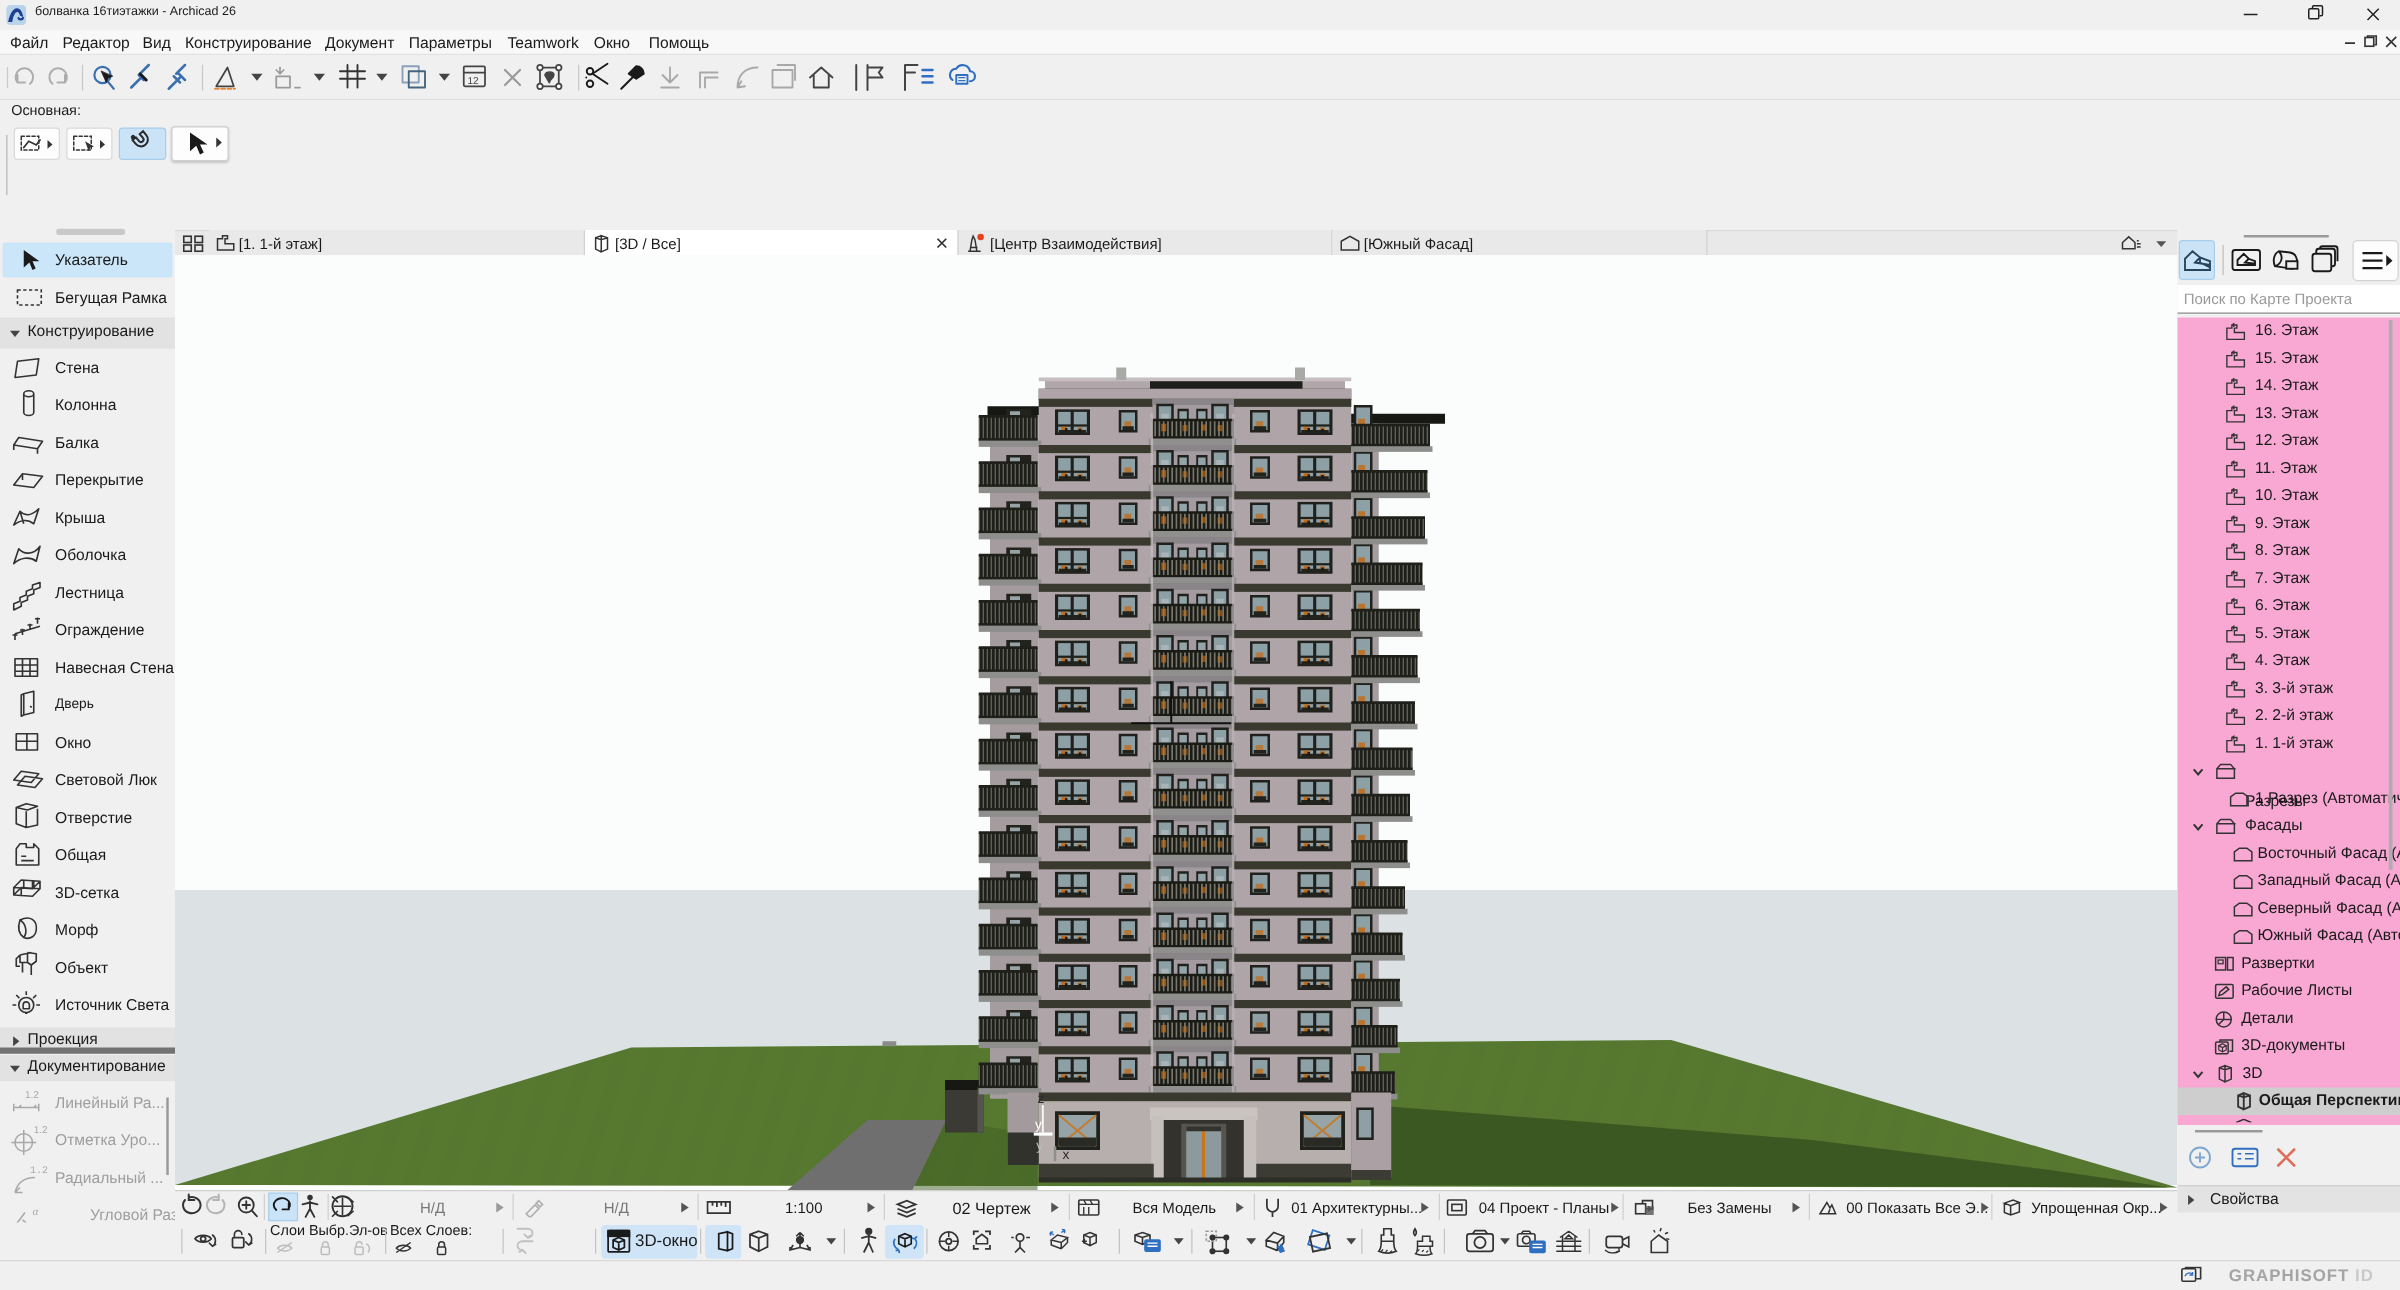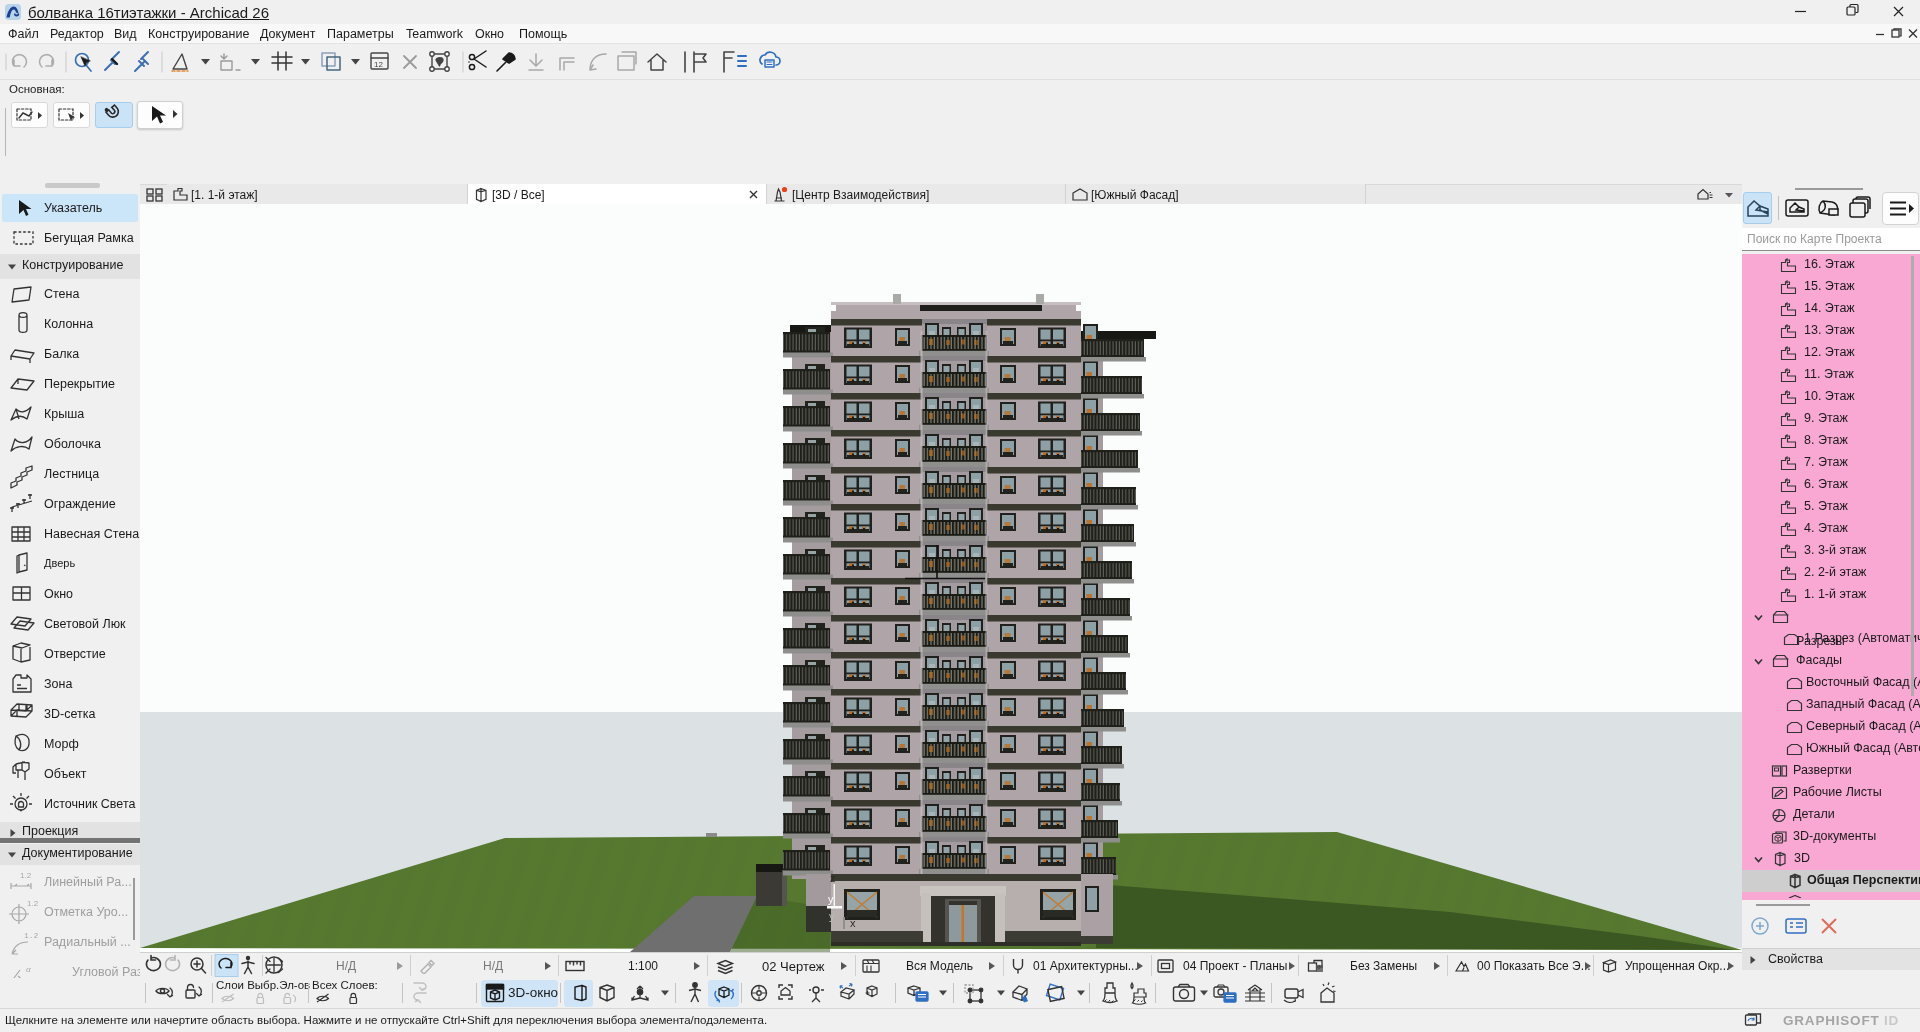--- a/index.html
+++ b/index.html
@@ -10,21 +10,21 @@
 </style>
 </head>
 <body>
 
 <div class="abs" id="titlebar" style="left:0;top:0;width:1920px;height:24px;background:#f0f0f0;">
   <svg class="abs" style="left:5px;top:4px" width="16" height="16" viewBox="0 0 16 16">
     <rect width="16" height="16" rx="3.5" fill="#b9d3ea"></rect>
     <path d="M1.5 13.5 C 3 6 6 2.5 8.5 2.5 C 11.5 2.5 13 6 13.6 9.5 L 11 8.5 C 10.5 6.5 9.8 5.5 8.8 5.5 C 7 5.5 5.5 9 4.8 13.5 Z" fill="#1c3f8f"></path>
     <path d="M9 9.8 a2.6 2.6 0 1 0 5.2 0 l-1.4 -0.5 a1.3 1.3 0 1 1 -2.6 0 z" fill="#1c3f8f"></path>
   </svg>
-  <div class="abs txt" style="left:28px;top:4px;font-size:15px;color:#1a1a1a;text-decoration:underline;">болванка 16тиэтажки - Archicad 26</div>
+  <div class="abs txt" style="left:28px;top:4px;font-size:10px;color:#1a1a1a;">болванка 16тиэтажки - Archicad 26</div>
 
   <svg class="abs" style="left:1790px;top:0" width="130" height="24" viewBox="0 0 130 24">
     <line x1="5" y1="11.5" x2="16" y2="11.5" stroke="#222" stroke-width="1.2"></line>
     <rect x="57" y="7" width="8" height="8" fill="none" stroke="#222" stroke-width="1.2" rx="1"></rect>
     <path d="M60 7 v-1.5 a1 1 0 0 1 1-1 h6 a1 1 0 0 1 1 1 v6 a1 1 0 0 1 -1 1 h-1.5" fill="none" stroke="#222" stroke-width="1.2"></path>
     <path d="M104 7 l9 9 M113 7 l-9 9" stroke="#222" stroke-width="1.2"></path>
   </svg>
 </div>
 
 <div class="abs" id="menubar" style="left:0;top:24px;width:1920px;height:20px;background:#f8f8f8;border-bottom:1px solid #e3e3e3;">
@@ -241,21 +241,21 @@
   <div class="abs txt" style="left:44px;top:197px;font-size:12.5px;color:#1a1a1a;">Перекрытие</div>
   <div class="abs txt" style="left:44px;top:227px;font-size:12.5px;color:#1a1a1a;">Крыша</div>
   <div class="abs txt" style="left:44px;top:257px;font-size:12.5px;color:#1a1a1a;">Оболочка</div>
   <div class="abs txt" style="left:44px;top:287px;font-size:12.5px;color:#1a1a1a;">Лестница</div>
   <div class="abs txt" style="left:44px;top:317px;font-size:12.5px;color:#1a1a1a;">Ограждение</div>
   <div class="abs txt" style="left:44px;top:347px;font-size:12.5px;color:#1a1a1a;">Навесная Стена</div>
   <div class="abs txt" style="left:44px;top:377px;font-size:11px;color:#1a1a1a;">Дверь</div>
   <div class="abs txt" style="left:44px;top:407px;font-size:12.5px;color:#1a1a1a;">Окно</div>
   <div class="abs txt" style="left:44px;top:437px;font-size:12.5px;color:#1a1a1a;">Световой Люк</div>
   <div class="abs txt" style="left:44px;top:467px;font-size:12.5px;color:#1a1a1a;">Отверстие</div>
-  <div class="abs txt" style="left:44px;top:497px;font-size:12.5px;color:#1a1a1a;">Зона</div>
+  <div class="abs txt" style="left:44px;top:497px;font-size:12.5px;color:#1a1a1a;">Общая</div>
   <div class="abs txt" style="left:44px;top:527px;font-size:12.5px;color:#1a1a1a;">3D-сетка</div>
   <div class="abs txt" style="left:44px;top:557px;font-size:12.5px;color:#1a1a1a;">Морф</div>
   <div class="abs txt" style="left:44px;top:587px;font-size:12.5px;color:#1a1a1a;">Объект</div>
   <div class="abs txt" style="left:44px;top:617px;font-size:12.5px;color:#1a1a1a;">Источник Света</div>
 
   <div class="abs" style="left:0;top:642px;width:140px;height:21px;background:#e2e2e2;border-bottom:5px solid #737373;">
     <svg class="abs" style="left:8px;top:6px" width="10" height="10" viewBox="0 0 10 10">
         <path d="M2.5 1 l5 4 -5 4 z" fill="#444"></path>
       </svg>
     <div class="abs txt" style="left:22px;top:2px;font-size:12.5px;color:#1a1a1a;">Проекция</div>
@@ -1037,20 +1037,19 @@
 
   <div class="abs" style="left:0;top:768px;width:178px;height:22px;background:#e3e3e3;border-top:1px solid #cfcfcf;">
     <svg class="abs" style="left:6px;top:6px" width="10" height="10" viewBox="0 0 10 10">
         <path d="M2.5 1 l5 4 -5 4 z" fill="#444"></path>
       </svg>
     <div class="abs txt" style="left:26px;top:3px;font-size:12.5px;color:#1a1a1a;">Свойства</div>
   </div>
 </div>
 
 <div class="abs" id="statusbar" style="left:0;top:1008px;width:1920px;height:24px;background:#f0f0f0;border-top:1px solid #d8d8d8;">
-  <div class="abs txt" style="left:5px;top:5px;font-size:11.5px;color:#1a1a1a;">Щелкните на элементе или начертите область выбора. Нажмите и не отпускайте Ctrl+Shift для переключения выбора элемента/подэлемента.</div>
   <svg class="abs" style="left:1744px;top:4px" width="18" height="16" viewBox="0 0 18 16" fill="none" stroke="#333" stroke-width="1.3">
       <rect x="1.5" y="2" width="11" height="10" rx="1"></rect>
       <path d="M4.5 2 V1 h12 v9 h-3.5"></path>
       <path d="M4 8 a3.5 3.5 0 0 1 6 -1.5 m0 -2 v2.5 h-2.5" stroke="#2f6fc2" stroke-width="1.1"></path>
     </svg>
   <div class="abs txt" style="left:1783px;top:4px;font-size:13.5px;color:#a4a4a4;font-weight:bold;letter-spacing:0.8px;">GRAPHISOFT <span style="color:#c9c9c9;">ID</span></div>
 </div>
 
 </body></html>

